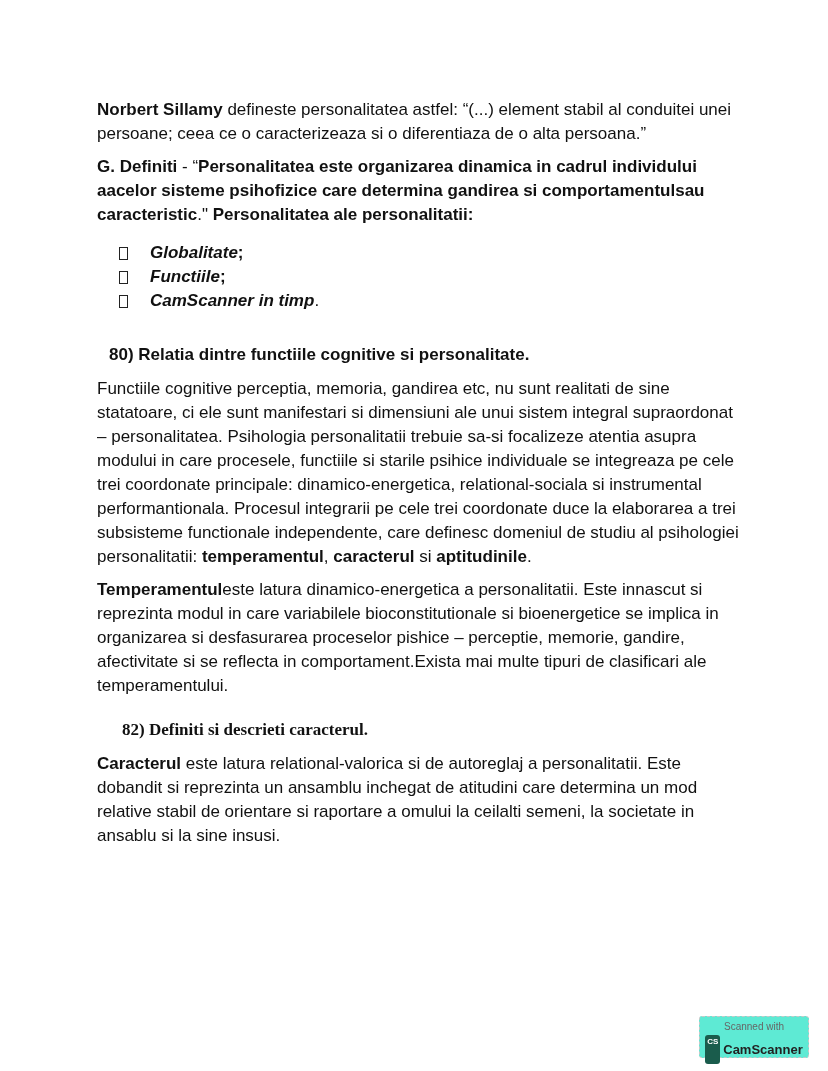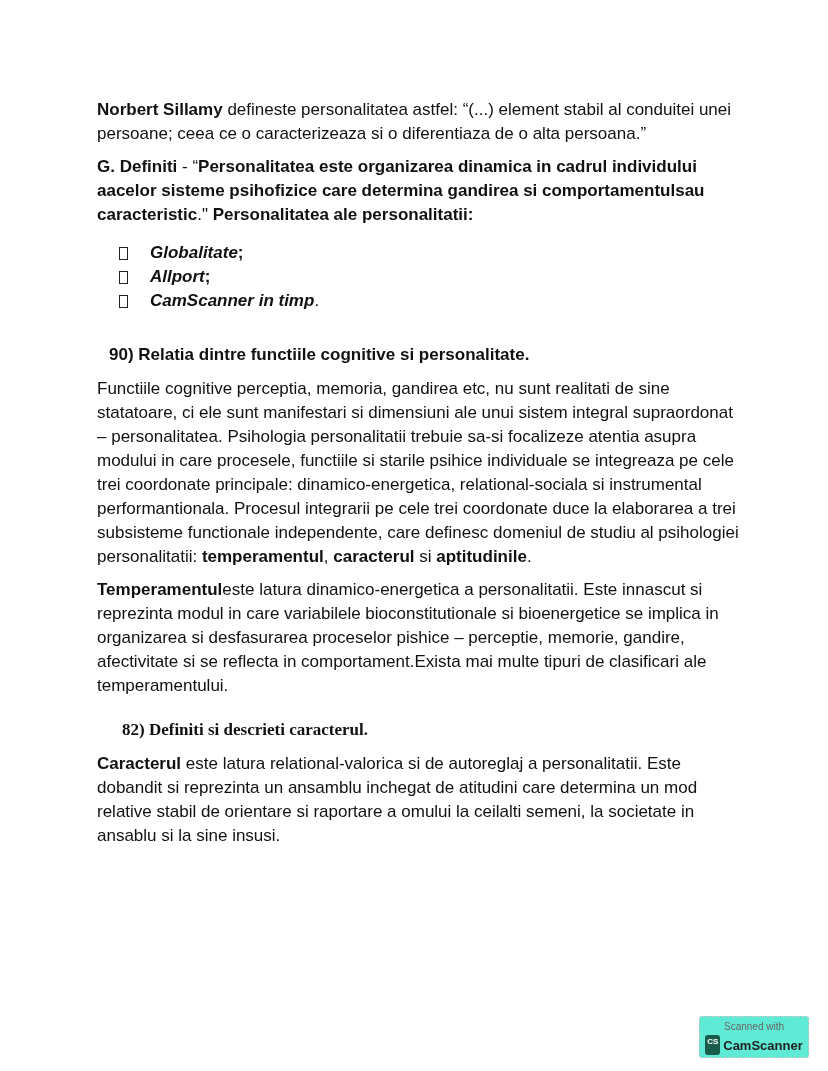--- a/index.html
+++ b/index.html
@@ -20,51 +20,51 @@
   .h80 { margin-top: 30px; padding-left: 12px; }
   .h81 { padding-left: 12px; margin-top: 2px; }
   .h82 { padding-left: 25px; margin-top: 20px; font-family: Liberation Serif, serif; }
   .badge {
     position: absolute; left: 699px; top: 1016px; width: 108px; height: 40px;
     border: 1px dashed #c8c8c8; border-radius: 3px; background: #5eead4;
     font-family: "Liberation Sans", sans-serif; text-align: center;
   }
   .badge-top { font-size: 10px; color: #666; margin-top: 4px; line-height: 12px; }
   .badge-bottom { display: flex; align-items: center; justify-content: center; margin-top: 2px; }
-  .cs-logo { width: 15px; height: 20px; background: #1a5c4c; color: #fff; font-size: 8px; font-weight: bold;
+  .cs-logo { width: 15px; height: 29px; background: #1a5c4c; color: #fff; font-size: 8px; font-weight: bold;
     border-radius: 3px; line-height: 14px; text-align: center; margin-right: 3px; }
   .cs-name { font-size: 13px; font-weight: bold; color: #222; }
 </style>
 </head>
 <body>
 
 <div class="page">
   <p class="para"><span class="b">Norbert Sillamy</span><span> defineste personalitatea astfel: “(...) element stabil al conduitei unei persoane; ceea ce o caracterizeaza si o diferentiaza de o alta persoana.”</span></p>
 
   <p class="allport"><span>G. Definiti</span><span style="font-weight:normal"> - “</span><span>Personalitatea este organizarea dinamica in cadrul individului aacelor sisteme psihofizice care determina gandirea si comportamentulsau caracteristic</span><span style="font-weight:normal">." </span><span>Personalitatea ale personalitatii:</span></p>
 
   <ul class="bullets">
     <li>
         <span class="bullet-box"></span>
         <em>Globalitate</em>
         <span>;</span>
       </li>
     <li>
         <span class="bullet-box"></span>
-        <em>Allport</em>
+        <em>Functiile</em>
         <span>;</span>
       </li>
     <li>
         <span class="bullet-box"></span>
         <em>CamScanner in timp</em>
         <span style="font-weight:normal"> .</span>
       </li>
   </ul>
 
-  <p class="heading h80">90) Relatia dintre functiile cognitive si personalitate.</p>
+  <p class="heading h80">80) Relatia dintre functiile cognitive si personalitate.</p>
   <p class="para"><span>Functiile cognitive perceptia, memoria, gandirea etc, nu sunt realitati de sine statatoare, ci ele sunt manifestari si dimensiuni ale unui sistem integral supraordonat – personalitatea. Psihologia personalitatii trebuie sa-si focalizeze atentia asupra modului in care procesele, functiile si starile psihice individuale se integreaza pe cele trei coordonate principale: dinamico-energetica, relational-sociala si instrumental performantionala. Procesul integrarii pe cele trei coordonate duce la elaborarea a trei subsisteme functionale independente, care definesc domeniul de studiu al psihologiei personalitatii: </span><span class="b">temperamentul</span><span>, </span><span class="b">caracterul</span><span> si </span><span class="b">aptitudinile</span><span>.</span></p>
 
   <p class="para"><span class="b">Temperamentul</span><span>este latura dinamico-energetica a personalitatii. Este innascut si reprezinta modul in care variabilele bioconstitutionale si bioenergetice se implica in organizarea si desfasurarea proceselor pishice – perceptie, memorie, gandire, afectivitate si se reflecta in comportament.Exista mai multe tipuri de clasificari ale temperamentului.</span></p>
 
   <p class="heading h82">82) Definiti si descrieti caracterul.</p>
   <p class="para"><span class="b">Caracterul</span><span> este latura relational-valorica si de autoreglaj a personalitatii. Este dobandit si reprezinta un ansamblu  inchegat de atitudini care determina un mod relative stabil de orientare si raportare a omului la ceilalti semeni, la societate in ansablu si la sine insusi.</span></p>
 </div>
 
 <div class="badge">
   <div class="badge-top">Scanned with</div>

